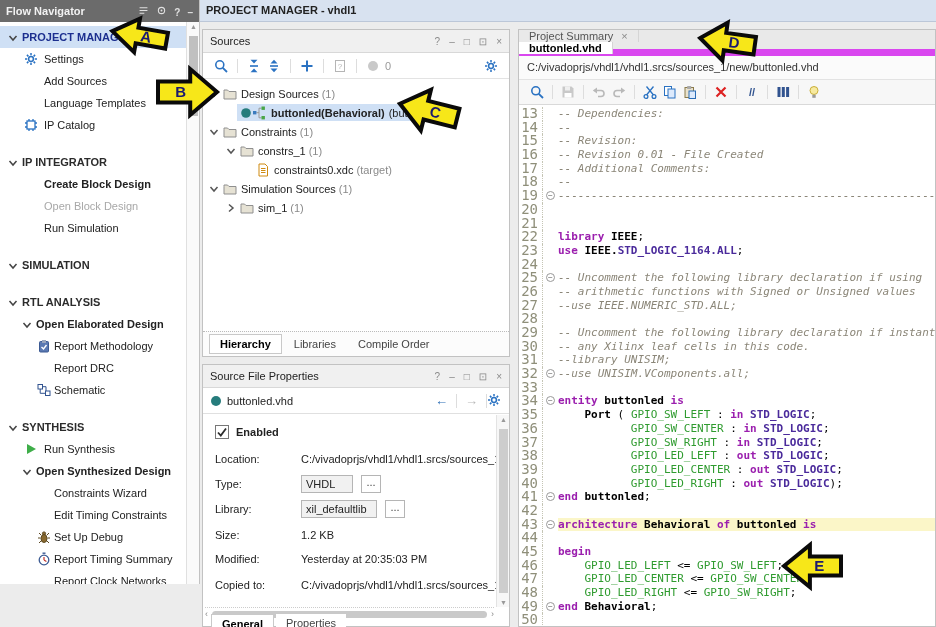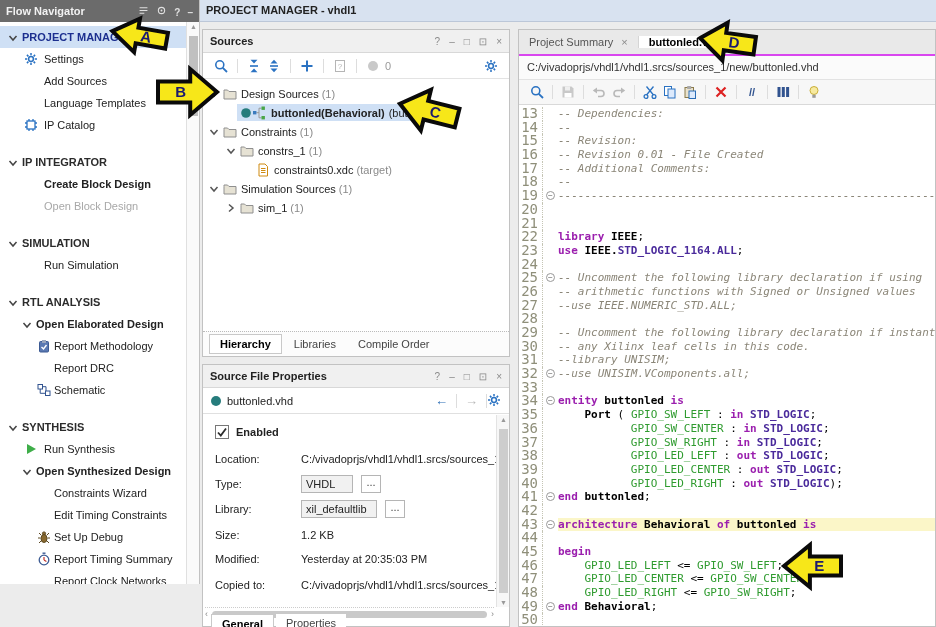--- a/index.html
+++ b/index.html
@@ -36,21 +36,21 @@
   .fn-row.bold .lbl { font-weight:bold; }
 
   
   .topbar { position:absolute; left:200px; top:0; width:736px; height:22px; background:#d8e2f0;
             border-bottom:1px solid #bcc7d8; font-weight:bold; line-height:21px; padding-left:6px; }
 
   
   .panel { position:absolute; background:#fff; border:1px solid #c2c2c2; }
   .phead { height:23px; background:#f0f0f0; border-bottom:1px solid #d8d8d8; display:flex;
            align-items:center; padding:0 7px; }
-  .phead .ttl { font-weight:bold; }
+  .phead .ttl { font-weight:normal; }
   .phead .sp { flex:1; }
   .wic { color:#8a8a8a; margin-left:9px; font-size:10px; cursor:default; }
 
   
   .sources-panel { left:202px; top:29px; width:308px; height:328px; }
   .ptool { height:26px; border-bottom:1px solid #e3e3e3; display:flex; align-items:center; padding:0 8px; }
   .ptool .tsep { width:1px; height:14px; background:#ddd; margin:0 6px; }
   .ptool .ti { margin:0 3px; display:inline-flex; }
   .badge0 { color:#9a9a9a; margin-left:2px; }
   .src-tree { position:absolute; top:50px; left:0; right:0; bottom:26px; overflow:hidden; padding-top:4px; }
@@ -90,21 +90,21 @@
   .pv-car { position:absolute; left:0; width:13px; text-align:center; font-size:7px; color:#999; }
   .props-hscroll { position:absolute; bottom:6px; left:2px; right:15px; height:13px; border-top:1px dotted #ccc;
                    display:flex; align-items:center; }
   .ph-thumb { flex:1; height:7px; background:#c9c9c9; border-radius:4px; margin:0 4px; }
   .ph-car { color:#888; font-size:9px; }
   .props-tabs { position:absolute; bottom:-14px; left:6px; display:flex; }
   .props-tabs .btab { background:#fff; }
 
   
   .editor-panel { left:518px; top:29px; width:418px; height:598px; }
-  .etabs { height:26px; background:#e9e9e9; border-bottom:2px solid #d946ef; display:flex; align-items:center; }
+  .etabs { height:26px; background:#e9e9e9; border-bottom:7px solid #d946ef; display:flex; align-items:flex-start;flex-direction:column; }
   .etab { display:flex; align-items:center; padding:0 10px; color:#555; border-right:1px solid #d5d5d5; }
   .etab.active { background:#fff; font-weight:bold; color:#000; }
   .etab .x { margin-left:8px; color:#8a8a8a; font-size:11px; }
   .epath { height:24px; background:#fbfbfb; border-bottom:1px solid #e3e3e3; line-height:23px;
            padding-left:8px; color:#333; white-space:nowrap; overflow:hidden; }
   .etool { height:25px; background:#f7f7f7; border-bottom:1px solid #d9d9d9; display:flex;
            align-items:center; padding:0 8px; }
   .etool .tsep { width:1px; height:14px; background:#ddd; margin:0 5px; }
   .etool .ti { margin:0 3px; display:inline-flex; }
   .code { position:absolute; top:75px; left:0; right:0; bottom:0; background:#fff; overflow:hidden;
@@ -163,24 +163,24 @@
             <g fill="none" stroke="#2a72c2" stroke-width="1.3">
               <rect x="3" y="3" width="8" height="8"></rect>
               <path d="M5 3V1M9 3V1M5 13v-2M9 13v-2M3 5H1M3 9H1M13 5h-2M13 9h-2"></path>
             </g>
           </svg><span class="lbl">IP Catalog</span></div>
         <div class="fn-row section"><svg class="ic chev" viewBox="0 0 14 14">
             <path d="M3.5 5l3.5 4 3.5-4" fill="none" stroke="#444" stroke-width="1.5"></path>
           </svg><span class="lbl">IP INTEGRATOR</span></div>
         <div class="fn-row item bold"><span class="lbl">Create Block Design</span></div>
         <div class="fn-row item dis"><span class="lbl">Open Block Design</span></div>
+        <div class="fn-row item"><span class="lbl">Run Simulation</span></div>
         <div class="fn-row section"><svg class="ic chev" viewBox="0 0 14 14">
             <path d="M3.5 5l3.5 4 3.5-4" fill="none" stroke="#444" stroke-width="1.5"></path>
           </svg><span class="lbl">SIMULATION</span></div>
-        <div class="fn-row item"><span class="lbl">Run Simulation</span></div>
         <div class="fn-row section"><svg class="ic chev" viewBox="0 0 14 14">
             <path d="M3.5 5l3.5 4 3.5-4" fill="none" stroke="#444" stroke-width="1.5"></path>
           </svg><span class="lbl">RTL ANALYSIS</span></div>
         <div class="fn-row subsection"><svg class="ic chev" viewBox="0 0 14 14">
             <path d="M3.5 5l3.5 4 3.5-4" fill="none" stroke="#444" stroke-width="1.5"></path>
           </svg><span class="lbl">Open Elaborated Design</span></div>
         <div class="fn-row item3"><svg class="ic fnic" viewBox="0 0 14 14">
             <rect x="2.5" y="2.5" width="9" height="10.5" rx="1" fill="#5b79b2" stroke="#3c5a93"></rect>
             <rect x="5" y="1" width="4" height="3" fill="#9aa6bd"></rect>
             <path d="M4.5 8l2 2 3-4" stroke="#fff" fill="none" stroke-width="1.4"></path>

